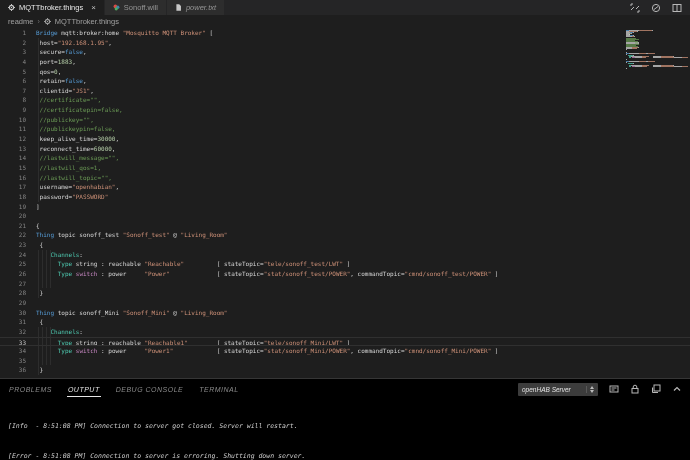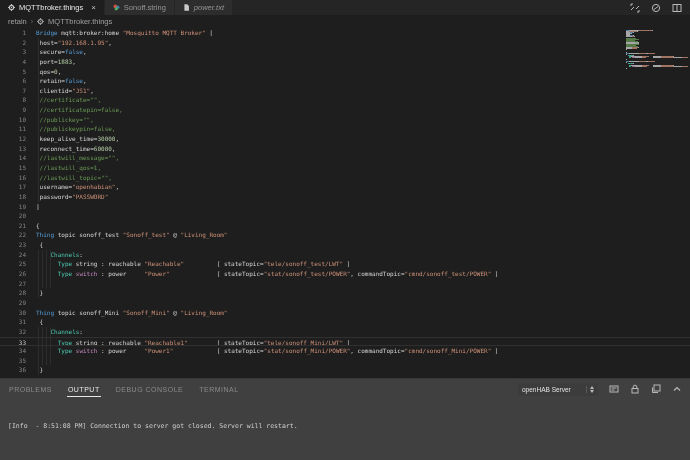--- a/index.html
+++ b/index.html
@@ -35,22 +35,22 @@
   .ltext { position:relative; flex:1; white-space:pre; font-family:"DejaVu Sans Mono", monospace;
     font-size:6px; padding-left:6px; overflow:hidden; }
   .guide { position:absolute; top:0; bottom:0; width:1px; background:#2d2d2d; }
 
   
   #minimap { position:absolute; top:30px; right:2px; width:62px; height:120px; overflow:hidden; }
   .mrow { position:relative; height:1.08px; width:62px; overflow:hidden; white-space:nowrap; font-size:0; }
   .mseg { display:inline-block; height:1px; opacity:.75; }
 
   
-  #panel { position:absolute; top:378px; left:0; right:0; bottom:0; background:#404040;
-    border-top:1px solid #363636; }
+  #panel { position:absolute; top:378px; left:0; right:0; bottom:0; background:#000000;
+    border-top:1px solid #363636;font-style:italic; }
   #panel-header { display:flex; align-items:center; height:20px; padding:0 8px; }
   .ptab { font-size:7px; letter-spacing:.5px; color:#8a8a8a; margin-right:14px; cursor:pointer;
     padding:4px 1px 3px; border-bottom:1px solid transparent; }
   .ptab.active { color:#e7e7e7; border-bottom:1px solid #e7e7e7; }
   #panel-controls { margin-left:auto; display:flex; align-items:center; gap:11px; }
   #output-select { display:flex; align-items:center; justify-content:space-between; width:80px; height:13px;
     background:#3c3c3c; color:#e4e4e4; font-size:6.5px; padding:0 4px; border-radius:1px; cursor:pointer; }
   .sel-arrows { display:flex; flex-direction:column; gap:1px; border-left:1px solid #585858; padding-left:3px; }
   .sel-arrows i { width:0; height:0; border-left:2.5px solid transparent; border-right:2.5px solid transparent; }
   .sel-arrows i.up { border-bottom:3px solid #bdbdbd; }
@@ -77,21 +77,21 @@
       <span class="tab-close">×</span>
     </div>
     <div class="tab">
       <span class="tab-icon">
         <svg width="7" height="7" viewBox="0 0 10 10">
             <circle cx="3.4" cy="3.4" r="2.6" fill="#d84d45"></circle>
             <circle cx="6.8" cy="4.6" r="2.4" fill="#3a86a8"></circle>
             <circle cx="4.6" cy="6.9" r="2.3" fill="#4fae62"></circle>
           </svg>
       </span>
-      <span class="tab-label">Sonoff.string</span>
+      <span class="tab-label">Sonoff.will</span>
     </div>
     <div class="tab preview">
       <span class="tab-icon">
         <svg width="7" height="7" viewBox="0 0 10 10">
             <path d="M2 0.5h4l2.5 2.5v6.5h-6.5z" fill="#c8c8c8"></path>
           </svg>
       </span>
       <span class="tab-label">power.txt</span>
     </div>
     <div id="editor-actions">
@@ -109,21 +109,21 @@
       <span>
         <svg width="10" height="10" viewBox="0 0 10 10" fill="none" stroke="#b8b8b8" stroke-width="1">
           <rect x="1" y="1.5" width="8" height="7"></rect>
             <path d="M5 1.5v7"></path>
           </svg>
       </span>
     </div>
   </div>
 
   <div id="breadcrumb">
-    <span class="crumb">retain</span>
+    <span class="crumb">readme</span>
     <span class="crumb-sep">›</span>
     <span class="tab-icon">
       <svg width="7" height="7" viewBox="0 0 10 10">
           <circle cx="5" cy="5" r="3" fill="none" stroke="#9a9a9a" stroke-width="1.6"></circle>
           <circle cx="5" cy="5" r="1" fill="#9a9a9a"></circle>
           <path d="M5 0v2M5 8v2M0 5h2M8 5h2" stroke="#9a9a9a" stroke-width="1.4"></path>
         </svg>
     </span>
     <span class="crumb">MQTTbroker.things</span>
   </div>
@@ -347,15 +347,16 @@
         </span>
         <span>
           <svg width="10" height="10" viewBox="0 0 10 10" fill="none" stroke="#b8b8b8" stroke-width="1.2">
             <path d="M2 6.5L5 3.5l3 3"></path>
             </svg>
         </span>
       </div>
     </div>
     <div id="output-lines">
       <div>[Info  - 8:51:08 PM] Connection to server got closed. Server will restart.</div>
+      <div>[Error - 8:51:08 PM] Connection to server is erroring. Shutting down server.</div>
     </div>
   </div>
 </div>
 
 </body></html>

